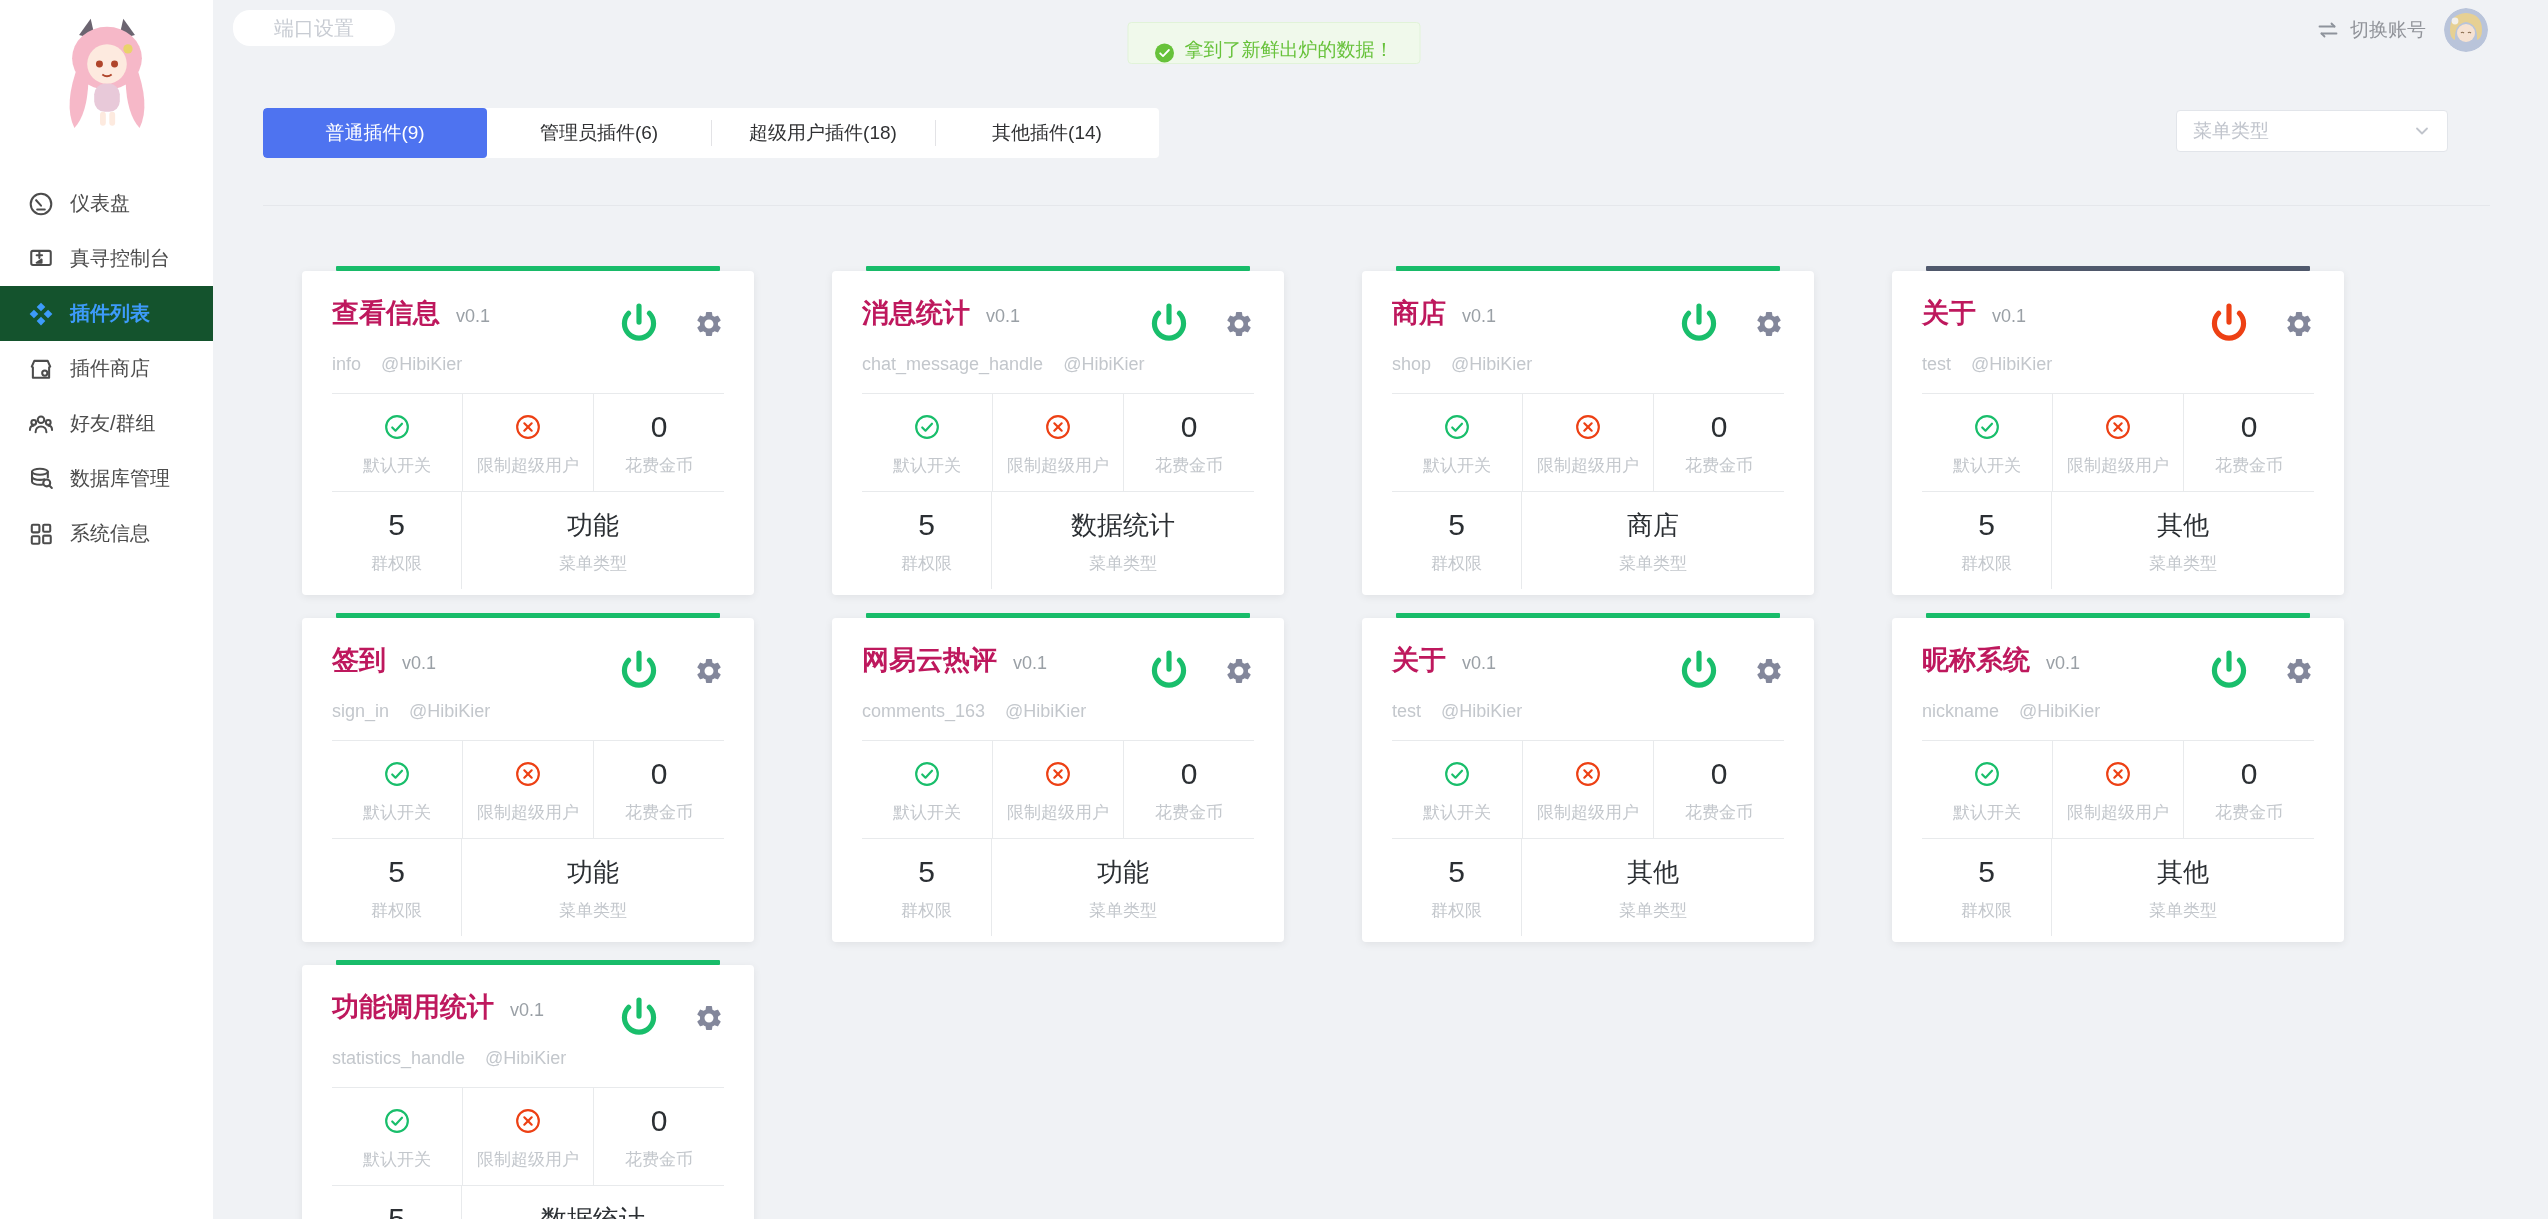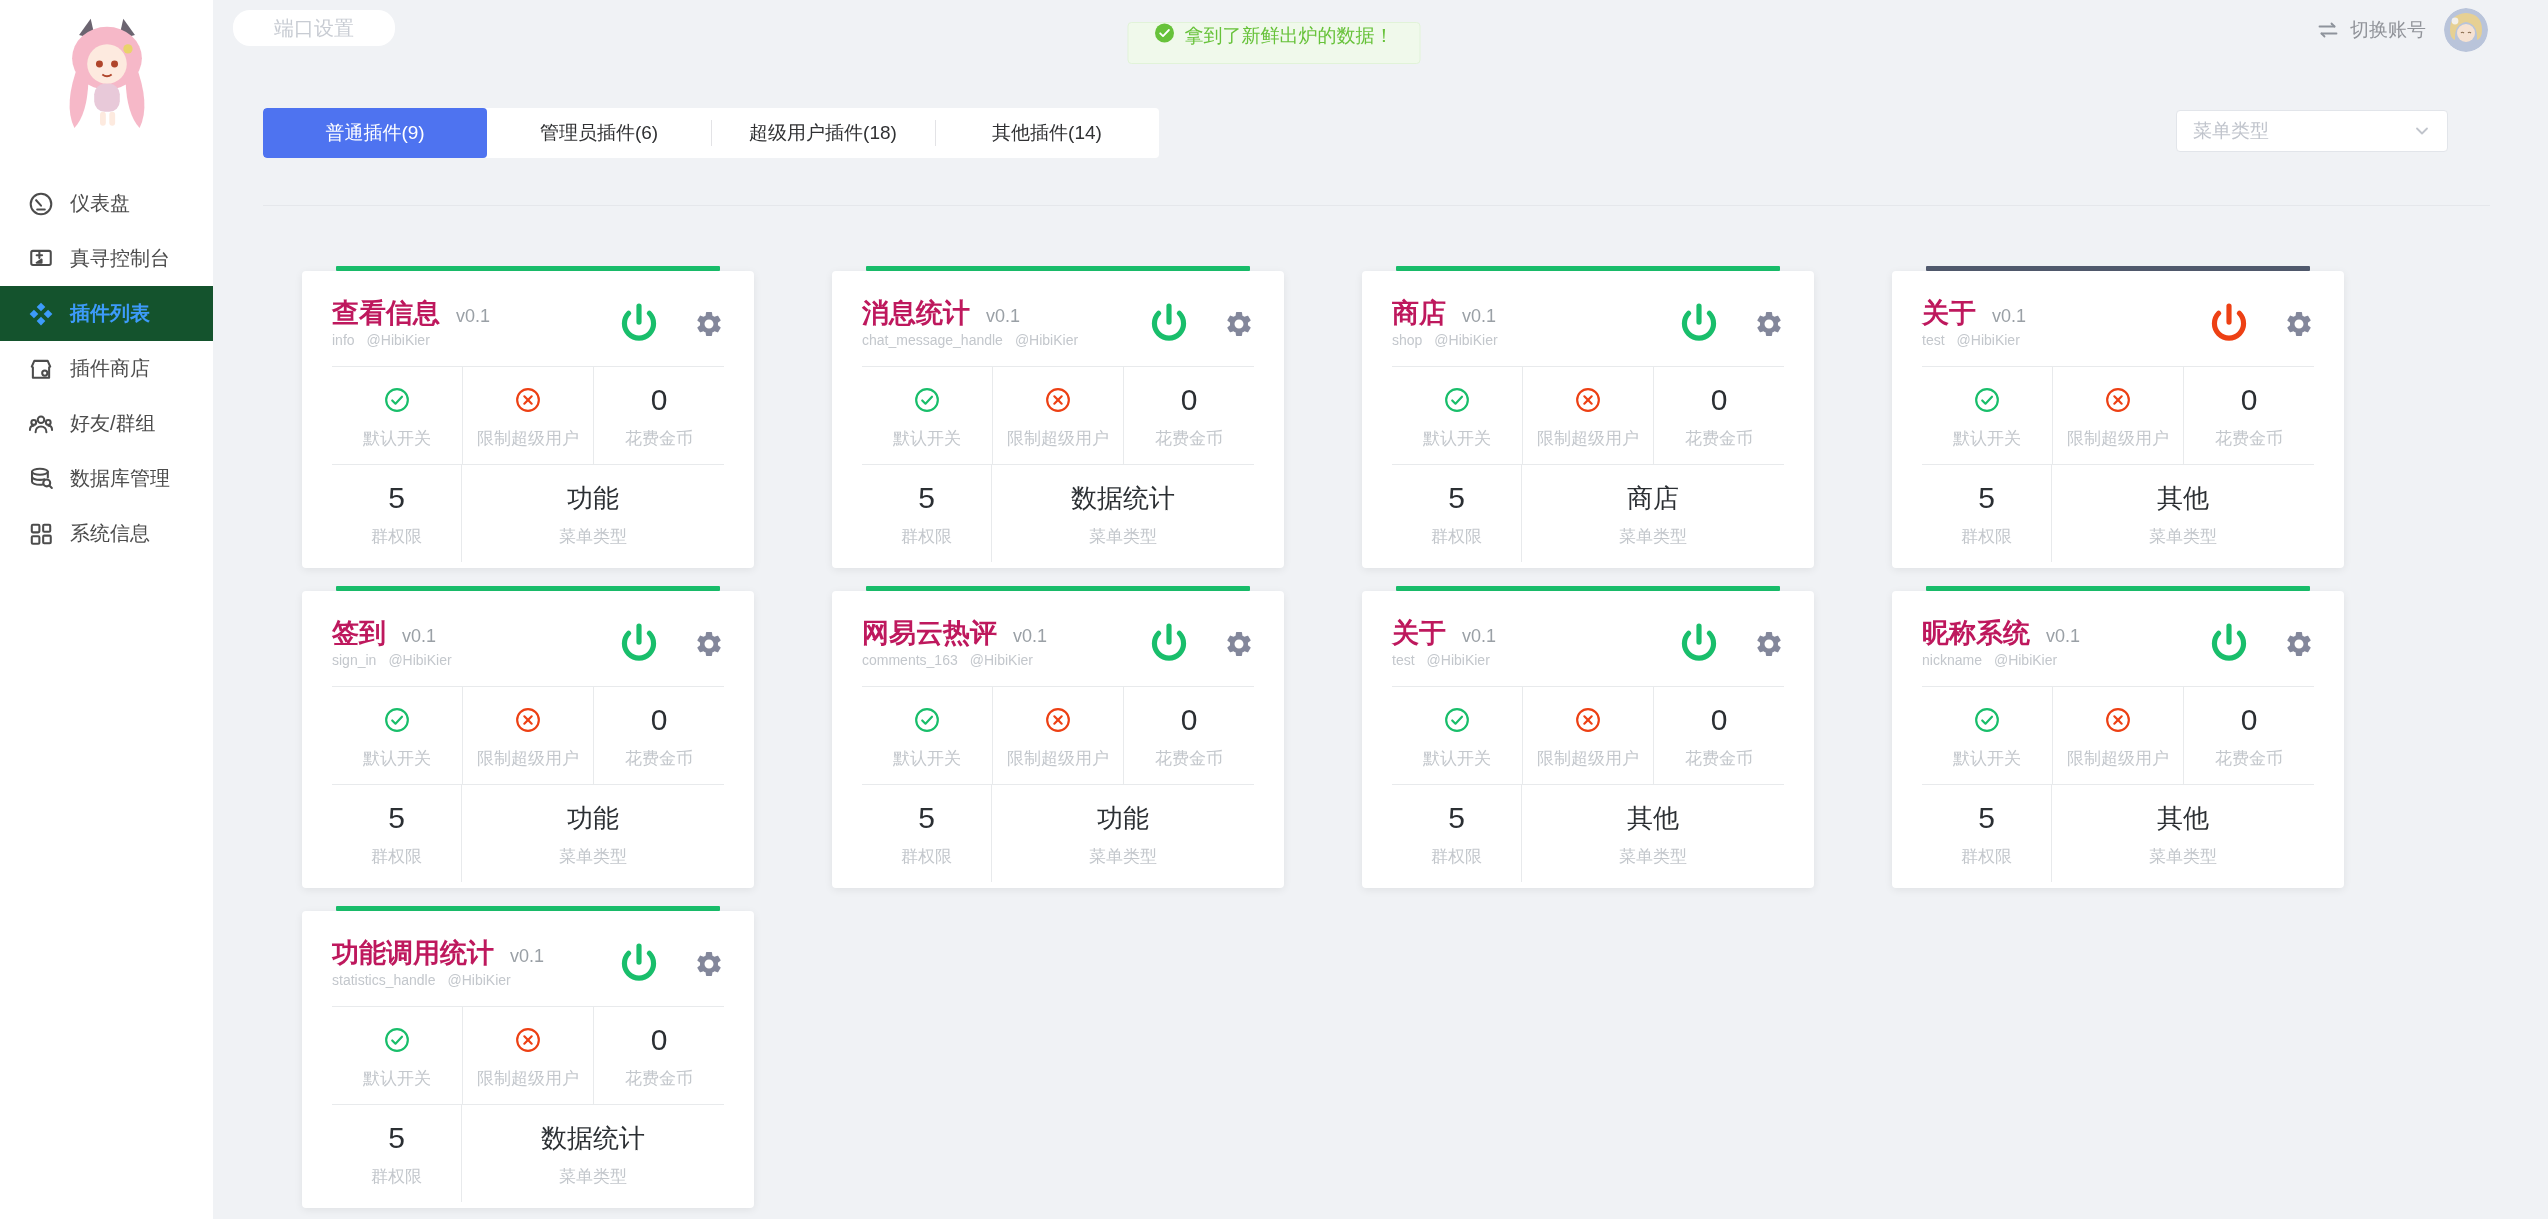--- a/index.html
+++ b/index.html
@@ -27,21 +27,21 @@
   .topbar{position:absolute;left:213px;top:0;right:0;height:56px;}
   .port-input{
     position:absolute;left:20px;top:10px;width:158px;height:34px;border-radius:17px;
     border:none;outline:none;background:#ffffff;text-align:center;
     font-size:20px;color:#333;font-family:inherit;
   }
   .port-input::placeholder{color:#c8ccd3;}
   .toast{
     position:absolute;left:1274px;top:22px;transform:translateX(-50%);
     height:40px;padding:0 26px;background:#f0f9eb;border:1px solid #e1f3d8;border-radius:4px;
-    display:flex;align-items:flex-start;gap:10px;white-space:nowrap;z-index:9;
+    display:flex;align-items:flex-end;gap:10px;white-space:nowrap;z-index:9;
   }
   .toast-text{font-size:19px;color:#67c23a;}
   .toast-icon{width:20px;height:20px;}
   .account{
     position:absolute;right:60px;top:8px;display:flex;align-items:center;gap:10px;cursor:pointer;
   }
   .swap-icon{width:24px;height:24px;color:#8e939c;}
   .swap-icon svg{width:100%;height:100%;display:block;}
   .account-label{font-size:19px;color:#909399;}
   .user-avatar{width:44px;height:44px;border-radius:50%;overflow:hidden;margin-left:8px;flex:0 0 44px;}
@@ -79,21 +79,21 @@
   .card.off .topline{background:#515a6e;}
   .card-body{
     background:#ffffff;border-radius:4px;box-shadow:0 2px 8px rgba(0,0,0,0.07);
     padding:24px 30px 6px;
   }
   .card-header{display:flex;align-items:flex-start;}
   .head-left{flex:1;min-width:0;}
   .title-row{display:flex;align-items:baseline;gap:16px;}
   .p-title{font-size:27px;font-weight:bold;color:#be185d;white-space:nowrap;}
   .p-ver{font-size:18px;color:#9aa0a6;}
-  .p-sub{margin-top:1px;font-size:14px;color:#c3c7cc;display:flex;gap:12px;white-space:nowrap;}
+  .p-sub{margin-top:23px;font-size:18px;color:#c3c7cc;display:flex;gap:20px;white-space:nowrap;}
   .head-right{display:flex;align-items:center;gap:32px;margin-top:6px;}
   .power-btn{width:46px;height:46px;color:#19be6b;cursor:pointer;}
   .card.off .power-btn{color:#ed4014;}
   .power-btn svg{width:100%;height:100%;display:block;}
   .gear-btn{width:30px;height:30px;color:#83879b;cursor:pointer;}
   .gear-btn svg{width:100%;height:100%;display:block;}
   .card-divider{height:1px;background:#e8eaec;margin-top:18px;}
   .stats-row{display:flex;}
   .stats-row + .stats-row{border-top:1px solid #e8eaec;}
   .stat{

